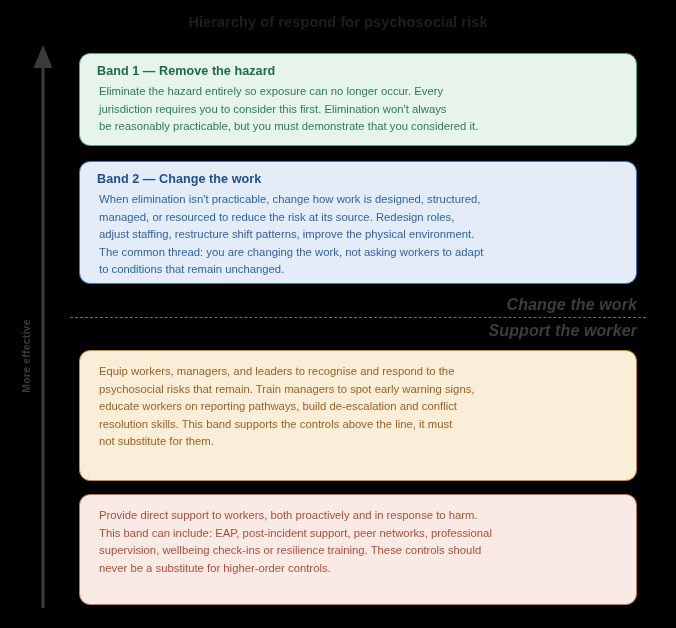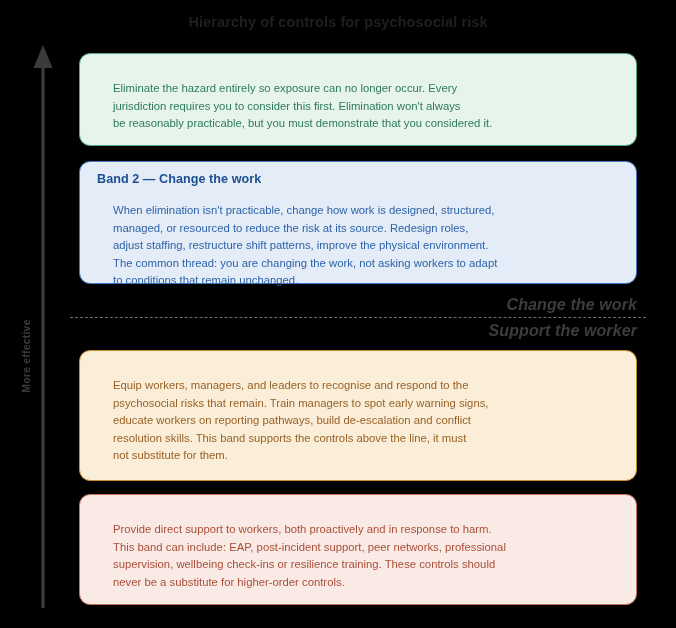--- a/index.html
+++ b/index.html
@@ -74,21 +74,21 @@
   .band-title {
     font-size: 12.6px;
     font-weight: 700;
     margin: 0 0 5px 0;
     letter-spacing: 0.05px;
     white-space: nowrap;
   }
   .band-body {
     font-size: 11.3px;
     line-height: 17.5px;
-    margin: 16px;
+    margin: 2px;
     white-space: pre-line;
   }
 
   #band-1 { top: 53px;  height: 93px; }
   #band-2 { top: 161px; height: 123px; }
   #band-3 { top: 350px; height: 131px; }
   #band-4 { top: 494px; height: 111px; }
 
   
   .divider-line {
@@ -110,29 +110,30 @@
     letter-spacing: 0.1px;
   }
   #caption-above { top: 296px; }
   #caption-below { top: 322px; text-align: center; }
 </style>
 </head>
 <body>
 
 <div id="figure" style="background: rgb(0, 0, 0);">
 
-  <div class="fig-title" style="color: rgb(31, 31, 31);">Hierarchy of controls for psychosocial risk</div>
+  <div class="fig-title" style="color: rgb(31, 31, 31);">Hierarchy of respond for psychosocial risk</div>
 
   <svg class="axis-arrow" viewBox="0 0 30 566" width="30" height="566" aria-hidden="true">
     <line x1="15" y1="566" x2="15" y2="22" stroke="#3b3b3b" stroke-width="3.2"></line>
     <polygon points="15,3 5.5,26 24.5,26" fill="#3b3b3b"></polygon>
   </svg>
   <div class="axis-label">More effective</div>
 
   <div class="band" id="band-1" style="background: rgb(230, 244, 236); border-color: rgb(79, 168, 130);">
+    <div class="band-title" style="color: rgb(28, 107, 76);">Band 1 — Remove the hazard</div>
     <div class="band-body" style="color: rgb(46, 122, 92);">Eliminate the hazard entirely so exposure can no longer occur. Every
 jurisdiction requires you to consider this first. Elimination won't always
 be reasonably practicable, but you must demonstrate that you considered it.</div>
   </div>
 
   <div class="band" id="band-2" style="background: rgb(227, 236, 247); border-color: rgb(61, 121, 194);">
     <div class="band-title" style="color: rgb(29, 79, 143);">Band 2 — Change the work</div>
     <div class="band-body" style="color: rgb(47, 99, 168);">When elimination isn't practicable, change how work is designed, structured,
 managed, or resourced to reduce the risk at its source. Redesign roles,
 adjust staffing, restructure shift patterns, improve the physical environment.

